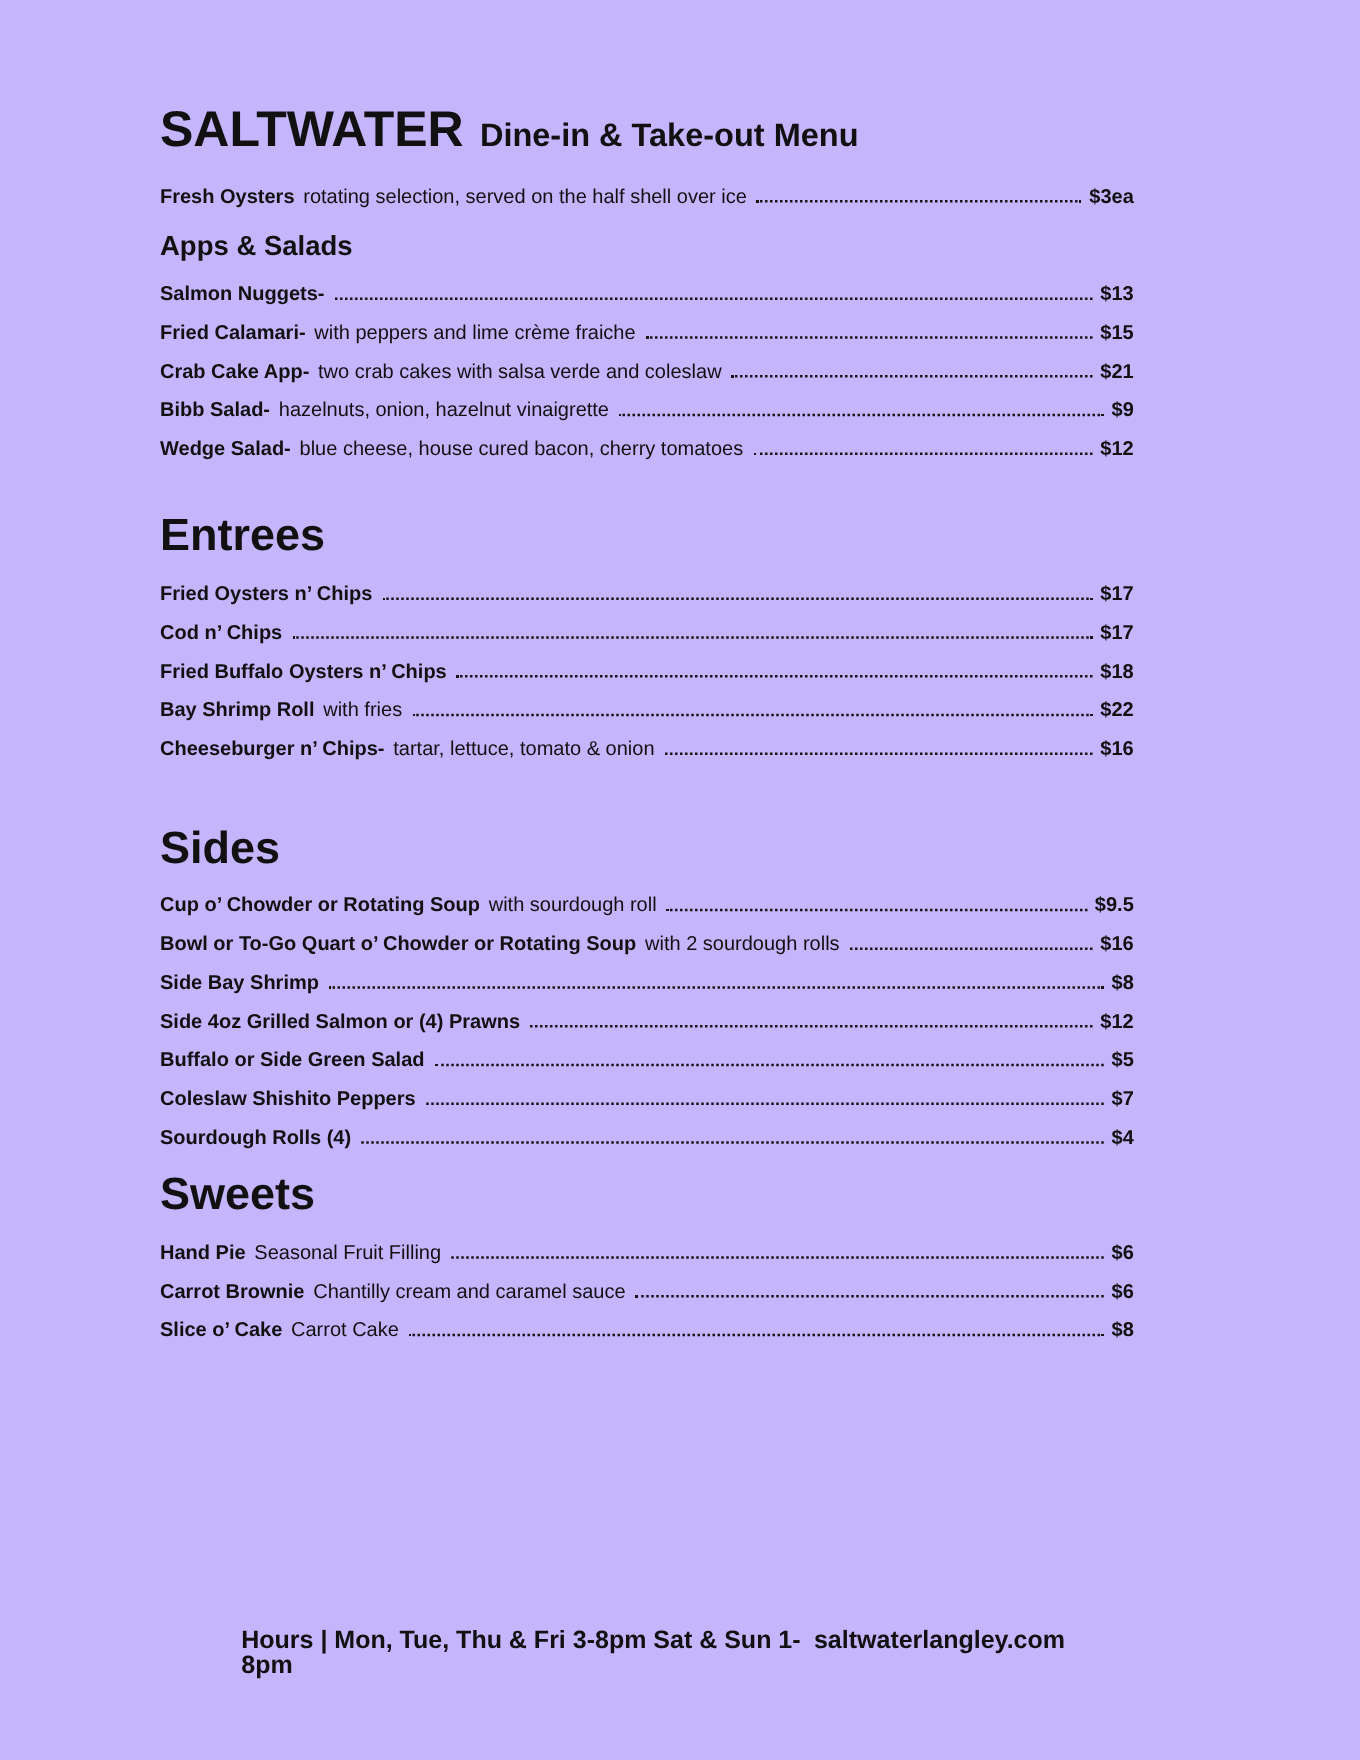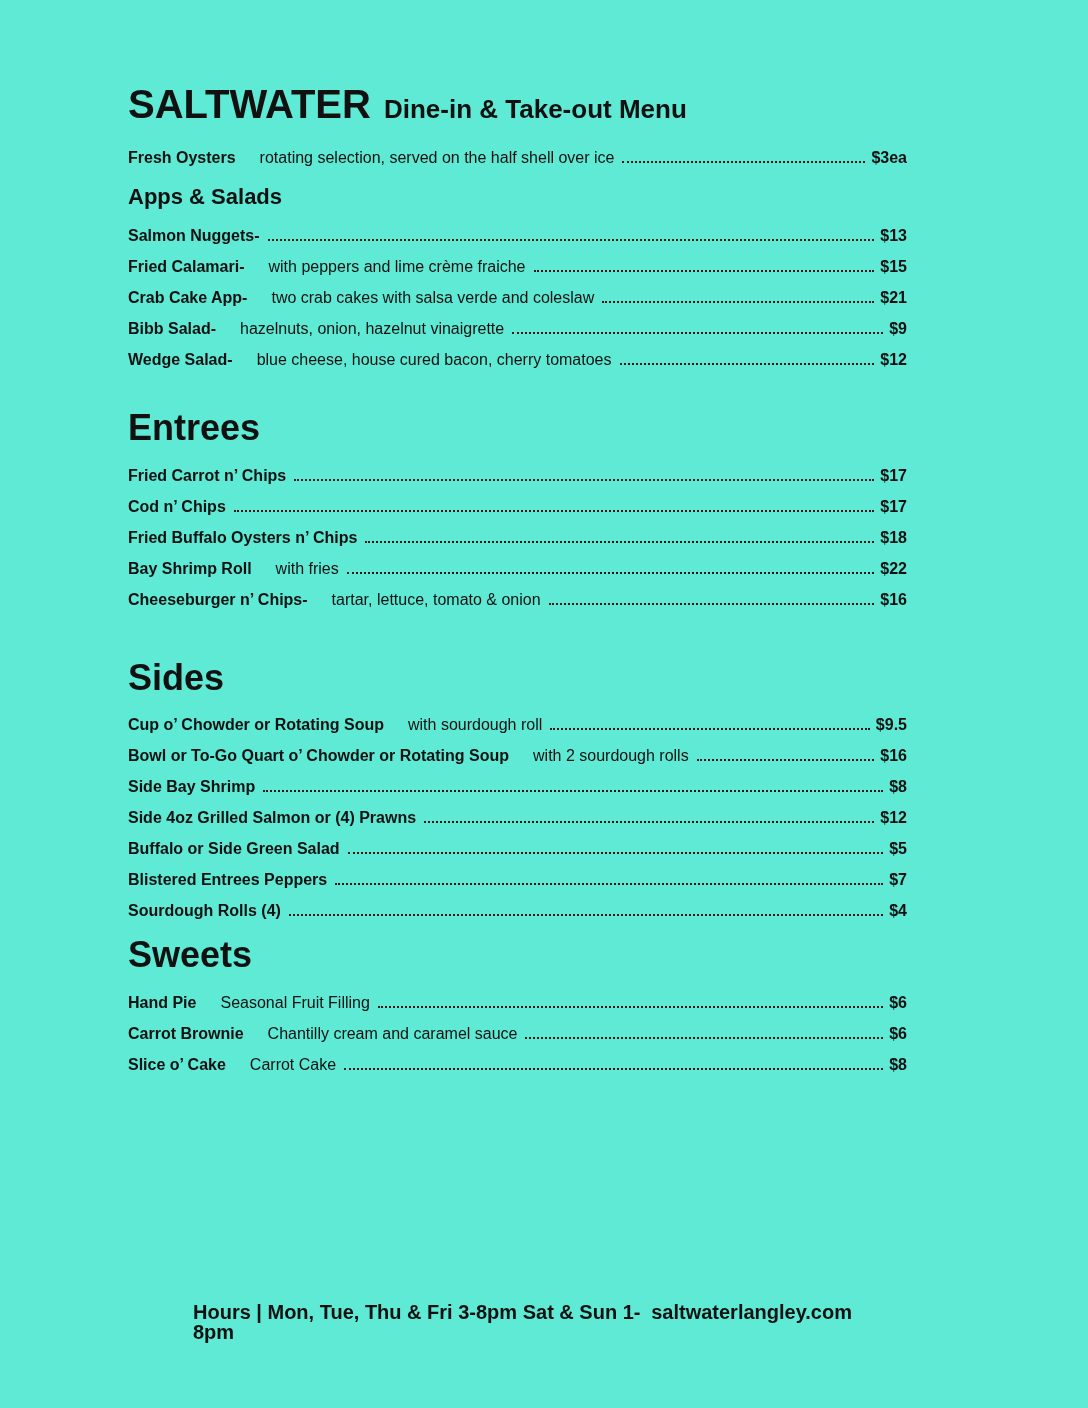--- a/index.html
+++ b/index.html
@@ -1,20 +1,20 @@
 <!DOCTYPE html>
 <html><head>
 <meta charset="utf-8">
 <style>
   html, body { margin: 0; padding: 0; background: #ffffff; }
   .page {
     position: relative;
     width: 1088px;
     height: 1408px;
-    background: #5eead4;
+    background: #c4b5fd;
     color: #111;
     font-family: "Liberation Sans", sans-serif;
     overflow: hidden;
   }
   .content {
     position: absolute;
     left: 128px;
     top: 84px;
     width: 779px;
   }
@@ -25,21 +25,21 @@
   .item {
     display: flex;
     align-items: baseline;
     font-size: 16px;
     line-height: 1;
     margin-bottom: 15px;
     white-space: nowrap;
   }
   .featured { margin-top: 26px; margin-bottom: 0; }
   .item-name { font-weight: 700; }
-  .item-desc { font-weight: 400; margin-left: 24px; }
+  .item-desc { font-weight: 400; margin-left: 7px; }
   .item-desc:empty { display: none; margin-left: 0; }
   .leader {
     flex: 1 1 auto;
     min-width: 12px;
     height: 0;
     border-bottom: 2.4px dotted #161616;
     margin: 0 6px 0 8px;
   }
   .price { font-weight: 700; }
 
@@ -113,21 +113,21 @@
         <span class="item-desc">blue cheese, house cured bacon, cherry tomatoes</span>
         <span class="leader"></span>
         <span class="price">$12</span>
       </div>
     </section>
 
     <section>
       <h2 class="h-lg">Entrees</h2>
 
       <div class="item">
-        <span class="item-name">Fried Carrot n’ Chips</span>
+        <span class="item-name">Fried Oysters n’ Chips</span>
 
         <span class="leader"></span>
         <span class="price">$17</span>
       </div>
       <div class="item">
         <span class="item-name">Cod n’ Chips</span>
 
         <span class="leader"></span>
         <span class="price">$17</span>
       </div>
@@ -178,21 +178,21 @@
         <span class="leader"></span>
         <span class="price">$12</span>
       </div>
       <div class="item">
         <span class="item-name">Buffalo or Side Green Salad</span>
 
         <span class="leader"></span>
         <span class="price">$5</span>
       </div>
       <div class="item">
-        <span class="item-name">Blistered Entrees Peppers</span>
+        <span class="item-name">Coleslaw Shishito Peppers</span>
 
         <span class="leader"></span>
         <span class="price">$7</span>
       </div>
       <div class="item">
         <span class="item-name">Sourdough Rolls (4)</span>
 
         <span class="leader"></span>
         <span class="price">$4</span>
       </div>

